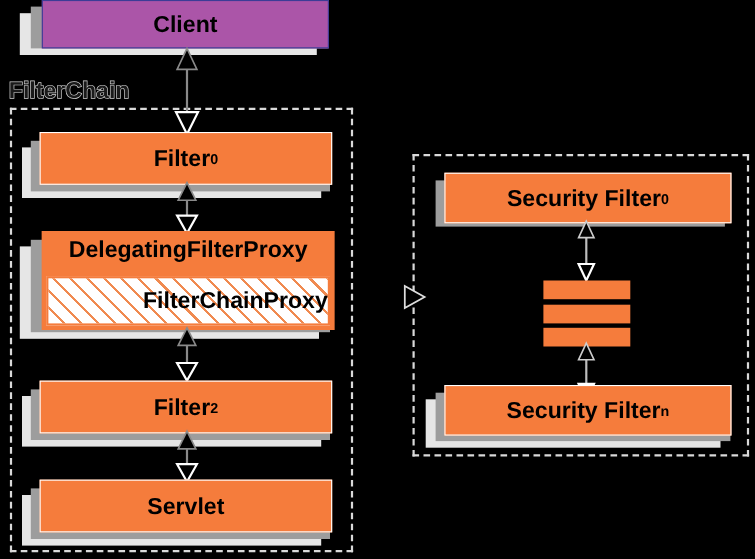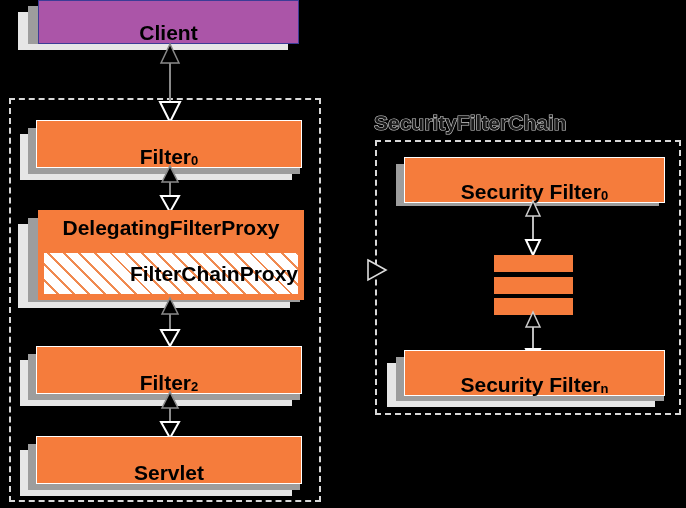--- a/index.html
+++ b/index.html
@@ -44,21 +44,21 @@
     position: absolute;
     box-sizing: border-box;
   }
   .plate.light { background: #e6e6e6; }
   .plate.dark  { background: #9d9d9d; }
 
   .face {
     position: absolute;
     box-sizing: border-box;
     display: flex;
-    align-items: flex-end;
+    align-items: center;
     justify-content: center;
     background: #f57c3c;
     border: 1px solid #ffffff;
     color: #000000;
     font-weight: bold;
     font-size: 21px;
     line-height: 1;
   }
   .face.client {
     background: #ab55a8;
@@ -104,23 +104,23 @@
   .arrow { position: absolute; }
   .arrow svg { display: block; overflow: visible; }
 
   .side-marker { position: absolute; }
 </style>
 </head>
 <body>
 
 <div id="canvas">
 
+  <div class="group-label" style="left:8px; top:72px;">FilterChain</div>
   <div class="group-box" style="left:9px; top:98px; width:312px; height:404px;"></div>
 
-  <div class="group-label" style="left:374px; top:112px;">SecurityFilterChain</div>
   <div class="group-box" style="left:375px; top:140px; width:306px; height:275px;"></div>
 
   <div class="node">
     <div class="plate light" style="left:18px; top:12px; width:270px; height:38px;"></div>
     <div class="plate dark" style="left:28px; top:6px; width:270px; height:38px;"></div>
     <div class="face client" style="left:38px; top:0px; width:261px; height:44px;">
       <span>Client</span>
     </div>
   </div>
 

